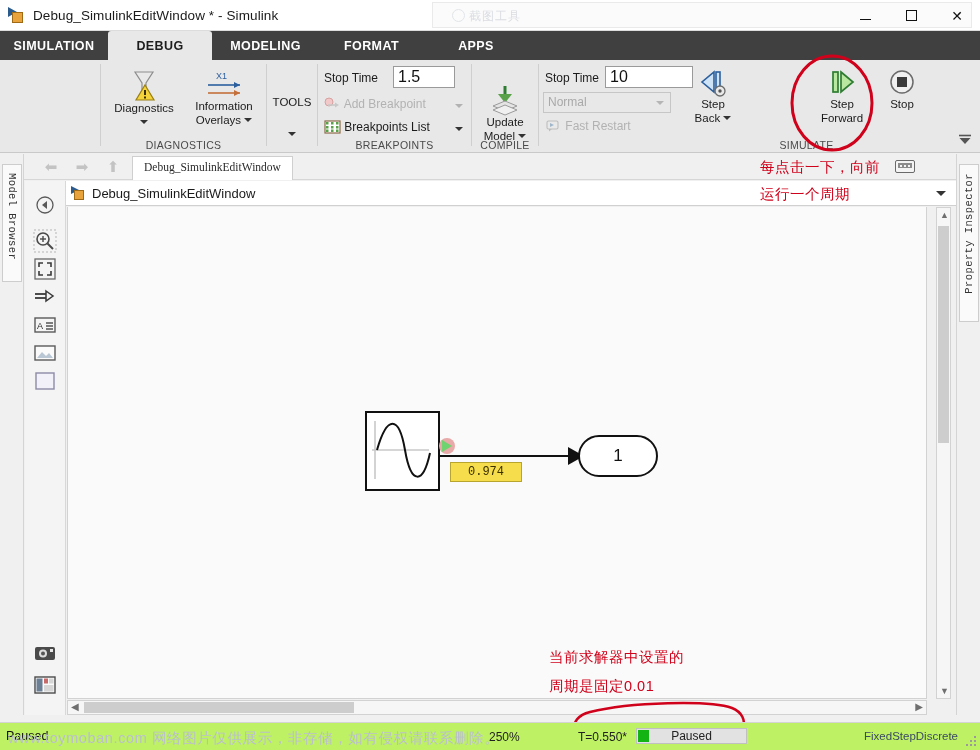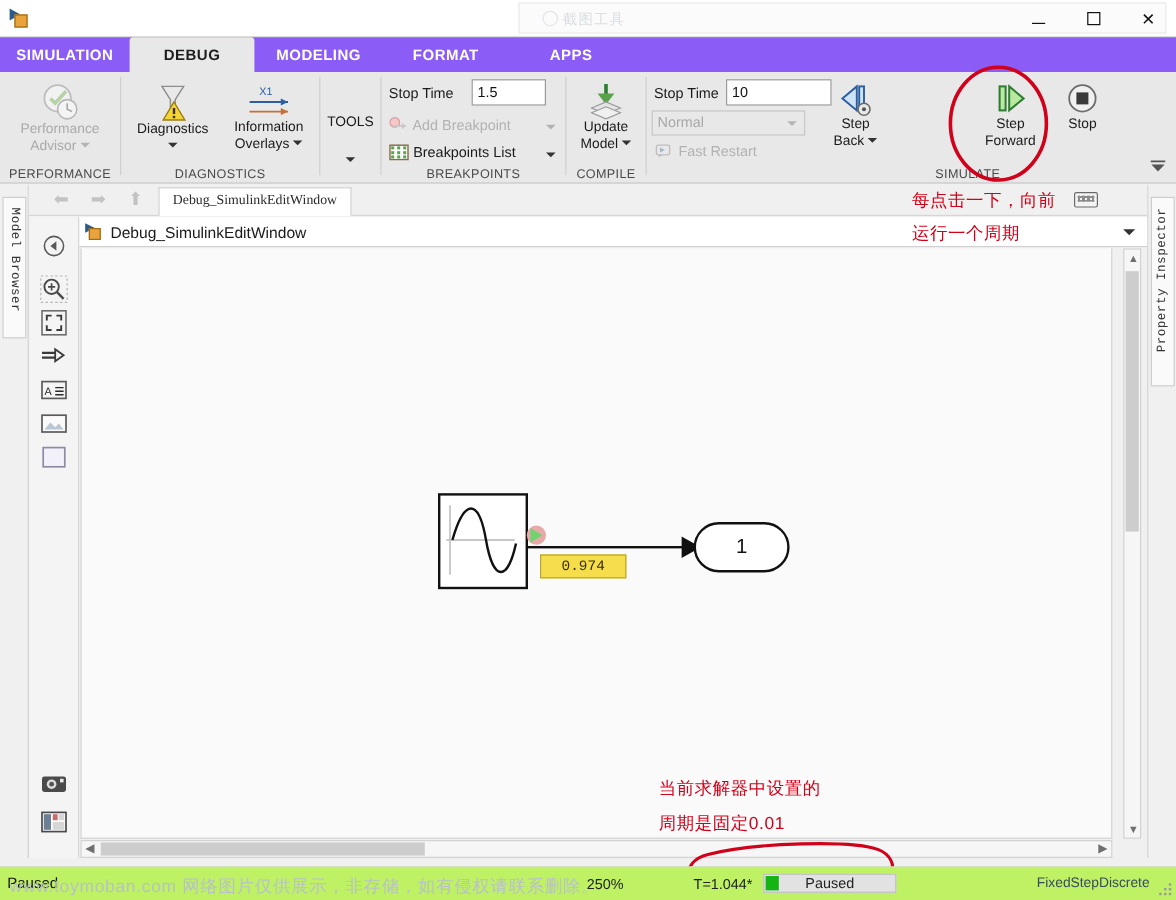--- a/index.html
+++ b/index.html
@@ -54,21 +54,21 @@
   .wbtn {
     width: 46px; height: 31px; display: flex; align-items: center;
     justify-content: center; font-size: 14px; color: #111;
   }
   .wbtn .mn { display: block; width: 11px; height: 1px; background: #111; margin-top: 7px; }
   .wbtn .mx { display: block; width: 11px; height: 11px; border: 1px solid #111; }
 
   
   .tabstrip {
     position: absolute; left: 0; top: 31px; width: 980px; height: 29px;
-    background: #8b5cf6;
+    background: #404040;
   }
   .tabstrip .tab {
     position: absolute; top: 0; height: 29px;
     display: flex; align-items: center; justify-content: center;
     font-size: 12.5px; font-weight: bold; color: #ffffff; letter-spacing: .4px;
   }
   .tabstrip .tab.active {
     background: #e8e8e8; color: #1d1d1d;
     border-top-left-radius: 3px; border-top-right-radius: 3px;
   }
@@ -122,21 +122,21 @@
     position: absolute; text-align: center; font-size: 11.5px; color: #1b1b1b;
     line-height: 13.5px;
   }
   .bigbtn.dis { color: #aaaaaa; }
 
   .ico { margin: 0 auto; position: relative; }
 
   .field-lbl { position: absolute; font-size: 12px; color: #1b1b1b; }
   .txtin {
     position: absolute; background: #ffffff; border: 1px solid #9a9a9a;
-    font-size: 12px; color: #111; padding: 1px 4px; line-height: 18px;
+    font-size: 16px; color: #111; padding: 1px 4px; line-height: 18px;
   }
   .selin {
     position: absolute; background: #e8e8e8; border: 1px solid #c6c6c6;
     font-size: 12px; color: #a9a9a9; padding: 1px 4px; line-height: 16px;
   }
   .selin i {
     position: absolute; right: 6px; top: 8px; width: 0; height: 0;
     border-left: 4px solid transparent; border-right: 4px solid transparent;
     border-top: 4px solid #b5b5b5;
   }
@@ -337,20 +337,21 @@
 </head>
 <body>
 
 <div id="app">
 
   <div class="titlebar">
     <div class="tb-icon">
       <div class="arr"></div>
         <div class="sq"></div>
     </div>
+    <div class="tb-title">Debug_SimulinkEditWindow * - Simulink</div>
   </div>
   <div class="snipbox"></div>
   <div class="snip-ghost">
     <span class="gi"></span><span>截图工具</span>
   </div>
   <div class="wbtns">
     <div class="wbtn">
         <span class="mn"></span>
       </div>
     <div class="wbtn">
@@ -406,35 +407,20 @@
       <div class="qi">
           <span class="circf">
             <i></i>
           </span>
         </div>
     </div>
   </div>
 
   <div class="ribbon">
 
-    <div class="rgroup" style="left:0;width:100px">
-      <div class="bigbtn dis" style="left:6px;top:8px;width:88px">
-        <div class="ico" style="width:34px;height:34px">
-          <svg width="34" height="34" viewBox="0 0 34 34">
-            <circle cx="15" cy="14" r="11" fill="#f2f2f2" stroke="#bdbdbd" stroke-width="1.5"></circle>
-            <path d="M9 14 l4 4 9-10" fill="none" stroke="#b6d3a6" stroke-width="3"></path>
-            <circle cx="23" cy="23" r="8" fill="#f4f4f4" stroke="#b8b8b8" stroke-width="1.4"></circle>
-            <path d="M23 18 L23 23 L27 25" fill="none" stroke="#a9a9a9" stroke-width="1.4"></path>
-          </svg>
-        </div>
-        <div>Performance</div>
-        <div><span>Advisor</span> <span class="caret dis"></span></div>
-      </div>
-      <div class="glabel">PERFORMANCE</div>
-    </div>
     <div class="rsep" style="left:100px"></div>
 
     <div class="rgroup" style="left:101px;width:165px">
       <div class="bigbtn" style="left:4px;top:8px;width:78px">
         <div class="ico" style="width:32px;height:34px">
           <svg width="32" height="34" viewBox="0 0 32 34">
             <path d="M7 4 L25 4 L18 15 L18 26 L14 23 L14 15 Z" fill="#e9e9e9" stroke="#8d8d8d" stroke-width="1.2"></path>
             <path d="M17 17 L26 32 L8 32 Z" fill="#f5d33a" stroke="#9a7f12" stroke-width="1.2"></path>
             <rect x="16" y="22" width="2" height="5" fill="#3a3000"></rect>
               <rect x="16" y="28.5" width="2" height="2" fill="#3a3000"></rect>
@@ -499,21 +485,21 @@
         </svg>
         <span>Breakpoints List</span>
       </div>
       <span class="caret" style="position:absolute;left:137px;top:67px"></span>
 
       <div class="glabel">BREAKPOINTS</div>
     </div>
     <div class="rsep" style="left:471px"></div>
 
     <div class="rgroup" style="left:472px;width:66px">
-      <div class="bigbtn" style="left:0;top:8px;width:66px">
+      <div class="bigbtn" style="left:0;top:24px;width:66px">
         <div class="ico" style="width:34px;height:32px">
           <svg width="34" height="32" viewBox="0 0 34 32">
             <path d="M17 2 L17 14" stroke="#2e7d32" stroke-width="3" fill="none"></path>
             <path d="M17 19 L10 10 L24 10 Z" fill="#5aa24a"></path>
             <path d="M5 22 L17 17 L29 22 L17 27 Z" fill="#e4e4e4" stroke="#9a9a9a" stroke-width="1"></path>
             <path d="M5 26 L17 21 L29 26 L17 31 Z" fill="#f0f0f0" stroke="#9a9a9a" stroke-width="1"></path>
           </svg>
         </div>
         <div>Update</div>
         <div><span>Model</span> <span class="caret"></span></div>
@@ -721,21 +707,21 @@
     <ellipse cx="46" cy="51" rx="40" ry="47" fill="none" stroke="#d0021b" stroke-width="3"></ellipse>
   </svg>
 
   <svg class="circle-anno" style="left:560px;top:690px;width:200px;height:60px" viewBox="0 0 200 60">
     <path d="M48 55 C8 52, 6 28, 30 22 C70 12, 150 10, 172 18 C192 26, 188 52, 150 56 C120 59, 70 58, 48 55 Z" fill="none" stroke="#d0021b" stroke-width="2.6"></path>
   </svg>
 
   <div class="statusbar">
     <div class="st-left">Paused</div>
     <div class="st-zoom">250%</div>
-    <div class="st-time">T=1.044*</div>
+    <div class="st-time">T=0.550*</div>
     <div class="st-prog">
       <div class="bar"></div>
       <div class="lbl">Paused</div>
     </div>
     <div class="st-solver">FixedStepDiscrete</div>
     <div class="st-grip">
       <i style="left:8px;top:0"></i>
         <i style="left:4px;top:4px"></i>
         <i style="left:8px;top:4px"></i>
       <i style="left:0;top:8px"></i>

